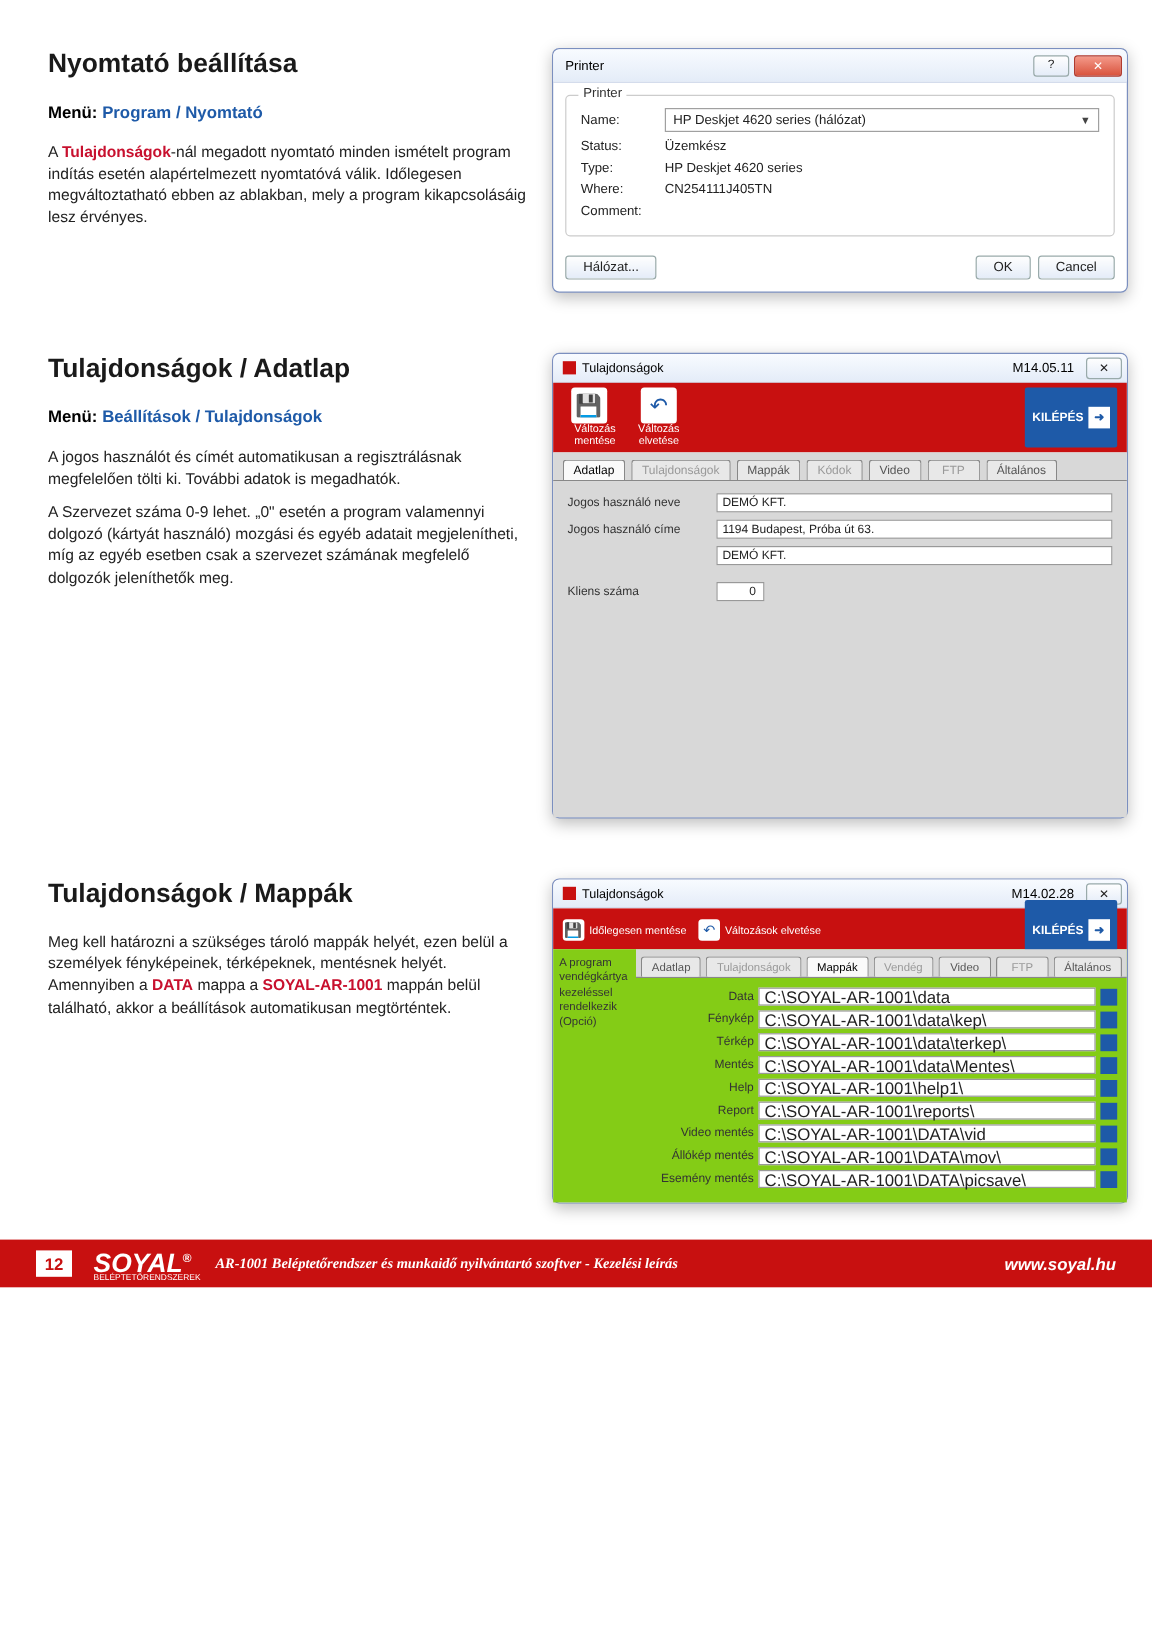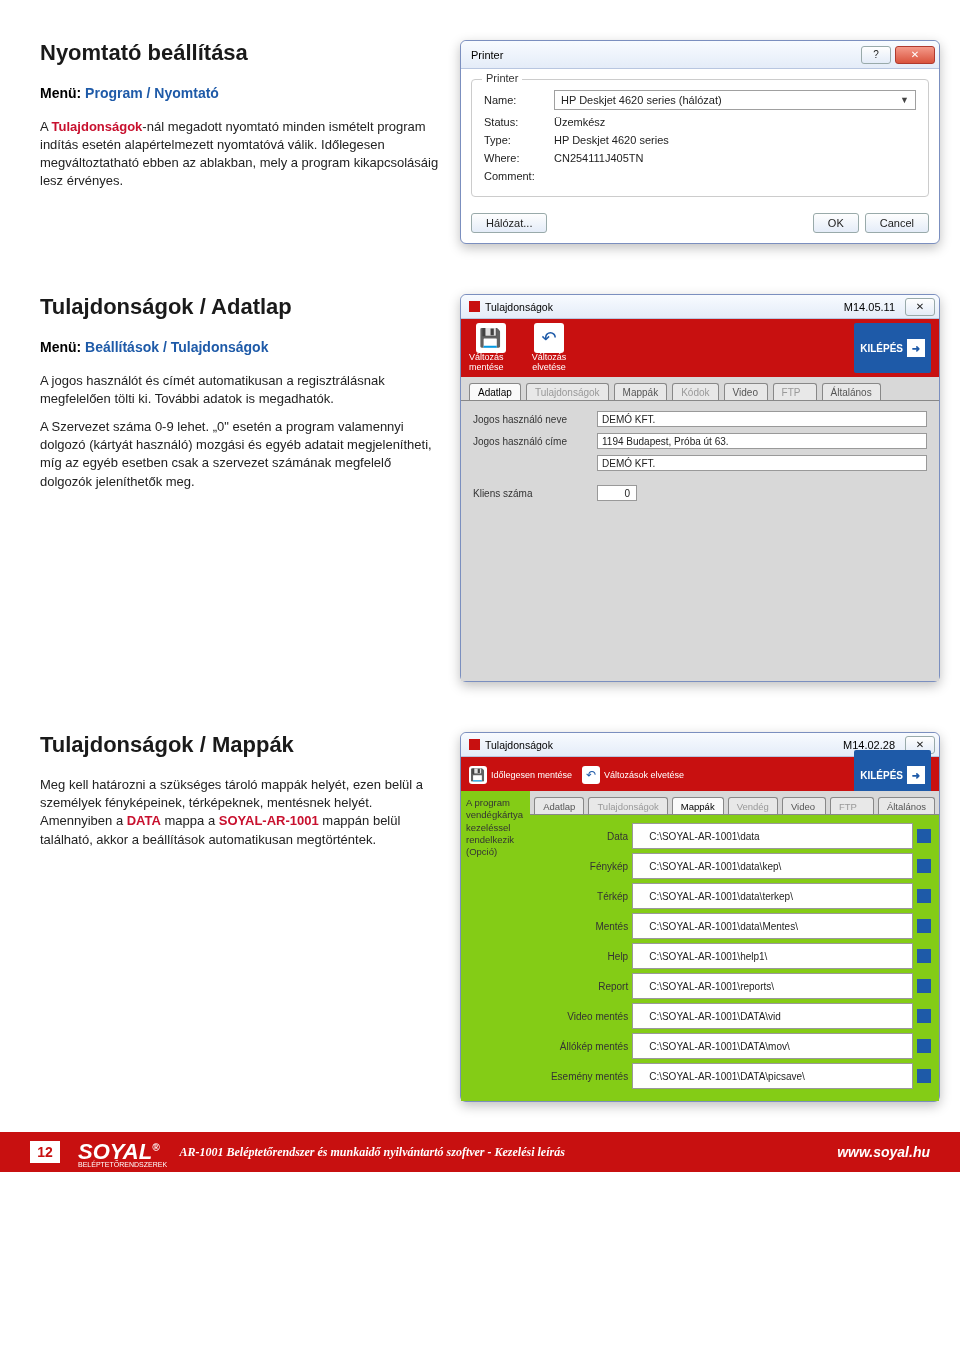--- a/index.html
+++ b/index.html
@@ -41,38 +41,38 @@
   .soyal-titlebar .ver { color: #000; font-size: 11px; }
   .red-toolbar { background: #c81010; padding: 4px 8px 2px; display: flex; align-items: flex-end; justify-content: space-between; }
   .red-toolbar.tall { height: 58px; align-items: stretch; }
   .red-toolbar.short { height: 34px; align-items: center; }
   .tool-buttons { display: flex; gap: 14px; }
   .tool-btn { display: flex; flex-direction: column; align-items: center; color: #fff; font-size: 9px; }
   .tool-icon { width: 30px; height: 30px; background: #fff; border-radius: 3px; display: flex; align-items: center; justify-content: center; font-size: 18px; color: #1e5aa8; }
   .kilepes { background: #1e5aa8; color: #fff; font-weight: bold; font-size: 10px; padding: 16px 6px; display: flex; align-items: center; gap: 4px; border-radius: 2px; }
   .kilepes .arrow-out { width: 18px; height: 18px; background: #fff; display: flex; align-items: center; justify-content: center; color: #1e5aa8; }
   .tabs-row { background: #d8d8d8; padding: 6px 8px 0; display: flex; gap: 5px; border-bottom: 1px solid #888; font-size: 10px; }
-  .tab { border: 1px solid #888; border-bottom: none; padding: 3px 8px 2px; background: #e8e8e8; color: #555; border-radius: 3px 3px 0 0; min-width: 44px; text-align: left; }
+  .tab { border: 1px solid #888; border-bottom: none; padding: 3px 8px 2px; background: #e8e8e8; color: #555; border-radius: 3px 3px 0 0; min-width: 44px; text-align: center; }
   .tab.active { background: #fafafa; color: #000; font-weight: 500; }
   .tab.dim { color: #999; }
   .gray-body { background: #d8d8d8; padding: 10px 12px; min-height: 280px; }
   .form-row { display: flex; align-items: center; margin-bottom: 6px; gap: 6px; }
   .form-row .label { width: 118px; text-align: left; color: #333; font-size: 10px; }
   .form-input { flex: 1; background: #fff; border: 1px solid #999; padding: 2px 4px; font-size: 10px; height: 16px; display: flex; align-items: center; }
   .form-input.narrow { width: 40px; flex: 0 0 40px; text-align: right; padding-right: 6px; justify-content: flex-end; }
 
   
   .mappa-main { display: flex; background: #84cc16; }
   .side-text { width: 125px; font-size: 9.5px; color: #333; padding: 6px 5px; line-height: 1.3; }
   .mappa-right { flex: 1; }
   .mappa-tabs { background: #d8d8d8; padding: 6px 4px 0; display: flex; gap: 4px; border-bottom: 1px solid #888; font-size: 9.5px; }
   .mappa-body { padding: 8px 8px; }
   .mappa-row { display: flex; align-items: center; margin-bottom: 4px; gap: 4px; }
   .mappa-row .label { width: 90px; text-align: right; color: #333; font-size: 10px; }
-  .mappa-input { flex: 1; background: #fff; border: 1px solid #999; padding: 1px 16px; font-size: 10px; height: 26px; display: flex; align-items: center; }
+  .mappa-input { flex: 1; background: #fff; border: 1px solid #999; padding: 1px 4px; font-size: 14px; height: 15px; display: flex; align-items: center; }
   .browse-btn { width: 14px; height: 14px; background: #1e5aa8; }
 
   .footer { background: #c81010; color: #fff; height: 40px; display: flex; align-items: center; padding: 0 30px; margin-top: 30px; }
   .page-num { background: #fff; color: #c81010; font-weight: bold; width: 30px; height: 22px; display: flex; align-items: center; justify-content: center; margin-right: 18px; font-size: 14px;}
   .logo-text { font-weight: bold; font-size: 22px; font-style: italic; margin-right: 20px; position: relative; }
   .logo-sub { font-size: 7px; font-style: normal; font-weight: normal; position: absolute; top: 22px; left: 0; letter-spacing: 0; }
   .reg { font-size: 10px; vertical-align: super; }
   .footer-title { font-size: 12px; font-style: italic; font-weight: bold; flex: 1; font-family: Liberation Serif, serif; }
   .footer-url { font-size: 14px; font-weight: bold; font-style: italic; }
 
@@ -163,21 +163,21 @@
             </span>
           <div style="display:flex;align-items:center;gap:10px">
             <span class="ver">M14.05.11</span>
             <div class="xbtn">✕</div>
           </div>
         </div>
         <div class="red-toolbar tall">
           <div class="tool-buttons">
             <div class="tool-btn">
               <div class="tool-icon">💾</div>
-              <div style="width:44px;text-align:left;line-height:1.1">Változás mentése</div>
+              <div style="width:44px;text-align:right;line-height:1.1">Változás mentése</div>
             </div>
             <div class="tool-btn">
               <div class="tool-icon">↶</div>
               <div style="width:44px;text-align:center;line-height:1.1">Változás elvetése</div>
             </div>
           </div>
           <div style="display:flex;align-items:flex-start">
             <div class="kilepes">
               <span>KILÉPÉS</span>
               <span class="arrow-out">➜</span>

